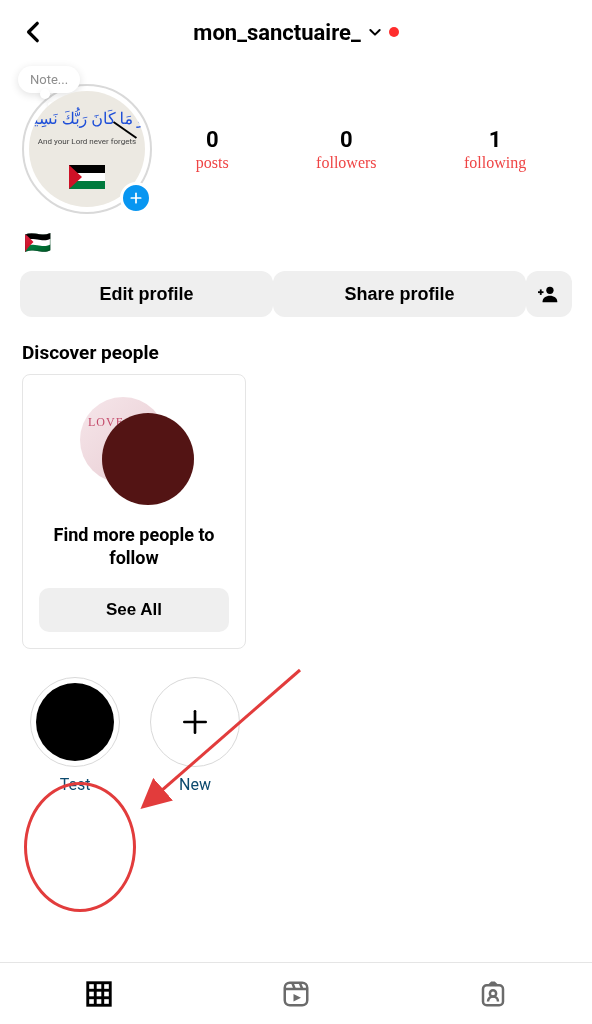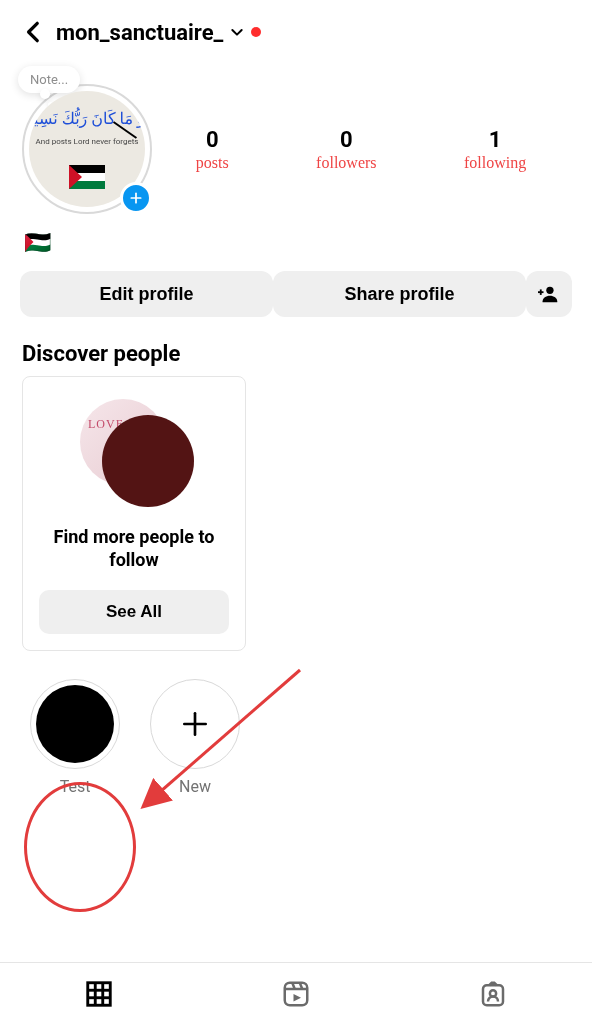--- a/index.html
+++ b/index.html
@@ -3,21 +3,21 @@
 <meta charset="utf-8">
 <style>
   * { box-sizing: border-box; margin: 0; padding: 0; }
   html, body { width: 592px; height: 1024px; font-family: -apple-system, BlinkMacSystemFont, "Segoe UI", Roboto, Helvetica, Arial, sans-serif; background:#fff; color:#000; }
   body{position:relative; overflow:hidden;}
 
   
   .header{display:flex; align-items:center; height:64px; padding:0 12px;}
   .back-btn{width:44px;height:44px;display:flex;align-items:center;justify-content:center;cursor:pointer;}
   .back-btn svg{width:26px;height:26px;stroke:#000;stroke-width:3;fill:none;stroke-linecap:round;stroke-linejoin:round;}
-  .username-area{flex:1;display:flex;align-items:center;gap:6px;cursor:pointer;}
+  .username-area{flex:1;display:flex;align-items:center;justify-content:center;gap:6px;cursor:pointer;}
   .header-username{font-size:22px;font-weight:700;}
   .chevron-down{width:16px;height:16px;stroke:#000;stroke-width:3;fill:none;stroke-linecap:round;stroke-linejoin:round;}
   .red-dot{width:10px;height:10px;border-radius:50%;background:#ff2d2d;}
 
   
   .profile-row{display:flex;align-items:center;padding:20px 22px 10px 22px;}
   .avatar-wrap{position:relative;width:130px;height:130px;}
   .avatar-ring{width:130px;height:130px;border-radius:50%;background:#fff;border:2px solid #d9d9d9;display:flex;align-items:center;justify-content:center;}
   .avatar-inner{width:116px;height:116px;border-radius:50%;background:#ece9e2;position:relative;overflow:hidden;}
   .avatar-arabic{position:absolute;top:18px;left:0;width:100%;text-align:center;font-family:"Times New Roman",serif;font-size:16px;color:#1d4ed8;letter-spacing:1px;}
@@ -39,37 +39,37 @@
   
   .bio{padding:6px 24px 10px 24px;font-size:22px;}
 
   
   .action-row{display:flex;gap:0;padding:0 20px;margin-top:6px;}
   .action-btn{flex:1;height:46px;border:none;border-radius:12px;background:#efefef;font-size:18px;font-weight:600;cursor:pointer;display:flex;align-items:center;justify-content:center;}
   .addperson-btn{flex:0 0 46px;height:46px;border:none;border-radius:12px;background:#efefef;cursor:pointer;display:flex;align-items:center;justify-content:center;}
   .addperson-btn svg{width:22px;height:22px;fill:#000;}
 
   
-  .discover-title{padding:24px 22px 10px 22px;font-size:22px;font-weight:700;}
+  .discover-title{padding:24px 22px 10px 22px;font-size:19px;font-weight:700;}
   .discover-card{margin-left:22px;width:224px;border:1px solid #e5e5e5;border-radius:8px;padding:22px 16px 16px 16px;display:flex;flex-direction:column;align-items:center;gap:18px;}
   .discover-imgs{position:relative;width:120px;height:108px;}
   .disc-back{position:absolute;top:0;left:6px;width:86px;height:86px;border-radius:50%;background:linear-gradient(135deg,#f6e6ea 0%,#e7cbd1 100%);overflow:hidden;}
   .love-txt{position:absolute;top:18px;left:8px;font-family:Georgia,serif;font-size:12px;color:#c44b6b;letter-spacing:1px;}
   .disc-front{position:absolute;bottom:0;right:0;width:92px;height:92px;border-radius:50%;background:#531414;}
   .discover-text{font-size:18px;font-weight:700;text-align:center;line-height:1.3;}
   .seeall-btn{width:100%;height:44px;border:none;border-radius:10px;background:#efefef;font-size:17px;font-weight:600;cursor:pointer;display:flex;align-items:center;justify-content:center;}
 
   
   .highlights{display:flex;gap:30px;padding:28px 30px 0 30px;}
   .highlight-col{display:flex;flex-direction:column;align-items:center;gap:8px;cursor:pointer;}
   .hl-circle{width:90px;height:90px;border-radius:50%;border:1px solid #d9d9d9;display:flex;align-items:center;justify-content:center;}
   .hl-inner{width:78px;height:78px;border-radius:50%;}
   .hl-black{background:#000;}
   .hl-plus svg{width:32px;height:32px;stroke:#000;stroke-width:2;stroke-linecap:round;}
-  .hl-label{font-size:16px;color:#737373;}
+  .hl-label{font-size:16px;color:#0c4a6e;}
 
   
   .tab-bar{position:absolute;left:0;bottom:0;width:100%;height:62px;border-top:1px solid #e5e5e5;display:flex;justify-content:space-around;align-items:center;background:#fff;}
   .tab-item{width:120px;height:100%;display:flex;align-items:center;justify-content:center;cursor:pointer;}
   .tab-bar svg{width:30px;height:30px;}
   .grid-active{stroke:#000;stroke-width:2.3;fill:none;}
   .other-tab{stroke:#6b6b6b;stroke-width:2;fill:none;}
 
   
   .annot-arrow{position:absolute;pointer-events:none;}
@@ -99,21 +99,21 @@
 <div class="profile-row">
   <div class="avatar-wrap">
     <div class="note-bubble">
       <span>Note...</span>
       <span class="note-tail"></span>
       <span class="note-tail2"></span>
     </div>
     <div class="avatar-ring">
       <div class="avatar-inner">
         <div class="avatar-arabic">وَ مَا كَانَ رَبُّكَ نَسِيًّا</div>
-        <div class="avatar-english">And posts Lord never forgets</div>
+        <div class="avatar-english">And your Lord never forgets</div>
         <span class="avatar-pen"></span>
         <div class="avatar-flag flag">
           <svg viewBox="0 0 36 24">
             <rect width="36" height="8" y="0" fill="#000"></rect>
             <rect width="36" height="8" y="8" fill="#fff"></rect>
             <rect width="36" height="8" y="16" fill="#007a3d"></rect>
             <polygon points="0,0 13,12 0,24" fill="#ce1126"></polygon>
           </svg>
         </div>
       </div>

